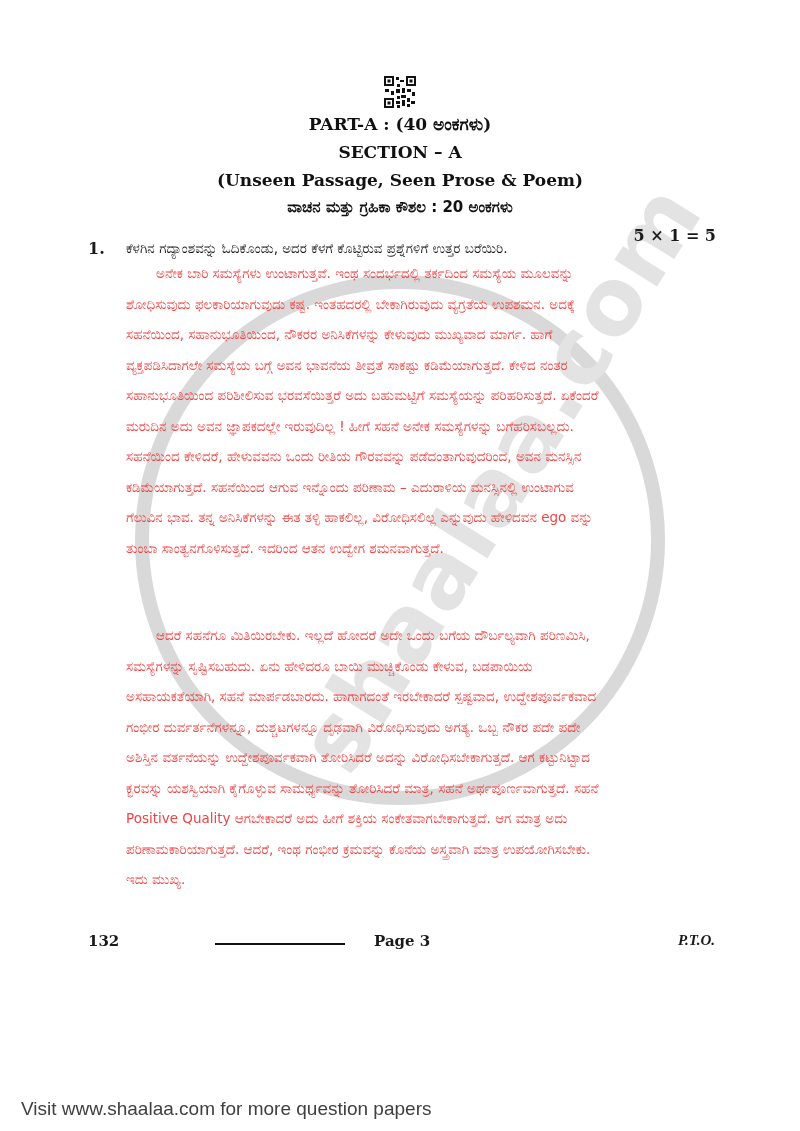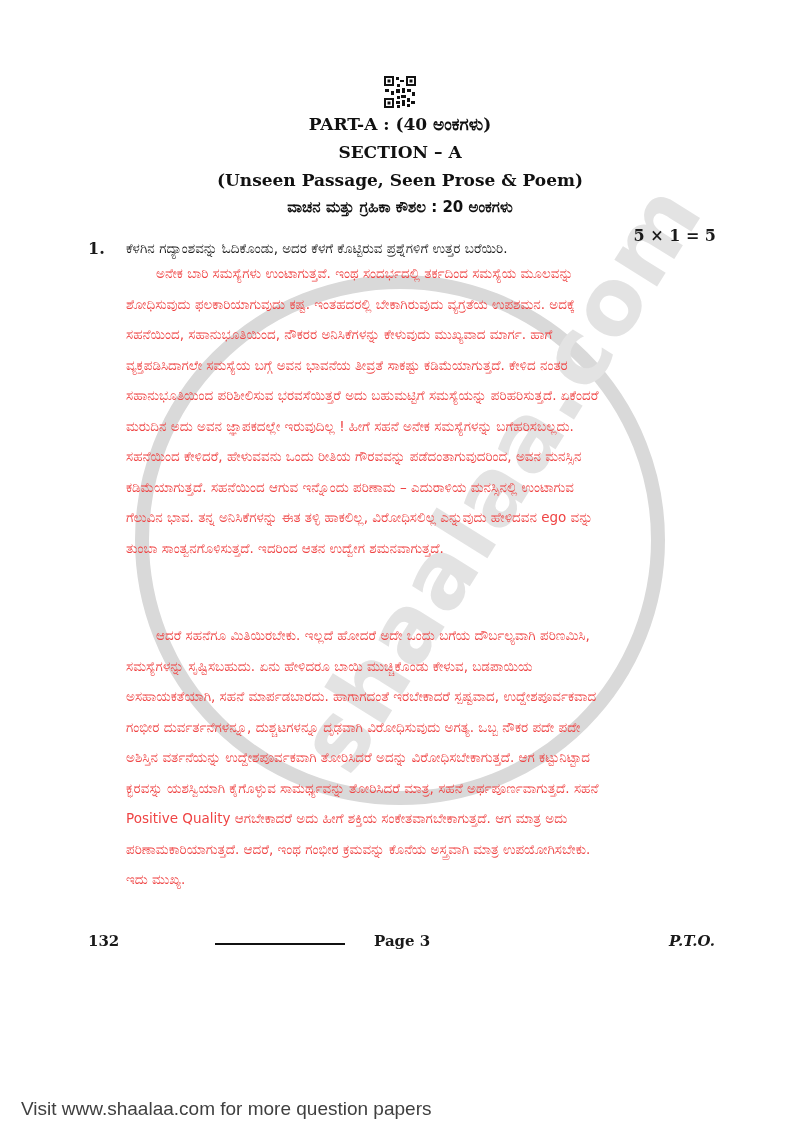--- a/index.html
+++ b/index.html
@@ -117,21 +117,21 @@
   .footer-code { position: absolute; left: 88px; }
   .footer-rule {
     position: absolute;
     left: 215px;
     top: 11px;
     width: 130px;
     height: 2px;
     background: #111;
   }
   .footer-page { position: absolute; left: 374px; text-align: right; }
-  .footer-pto { position: absolute; right: 85px; font-style: italic; }
+  .footer-pto { position: absolute; right: 85px; font-style: italic; font-family: Liberation Serif, serif; }
 
   .visit {
     position: absolute;
     left: 21px;
     top: 1098px;
     font-family: "Liberation Sans", sans-serif;
     font-size: 19px;
     color: #404040;
   }
 </style>

